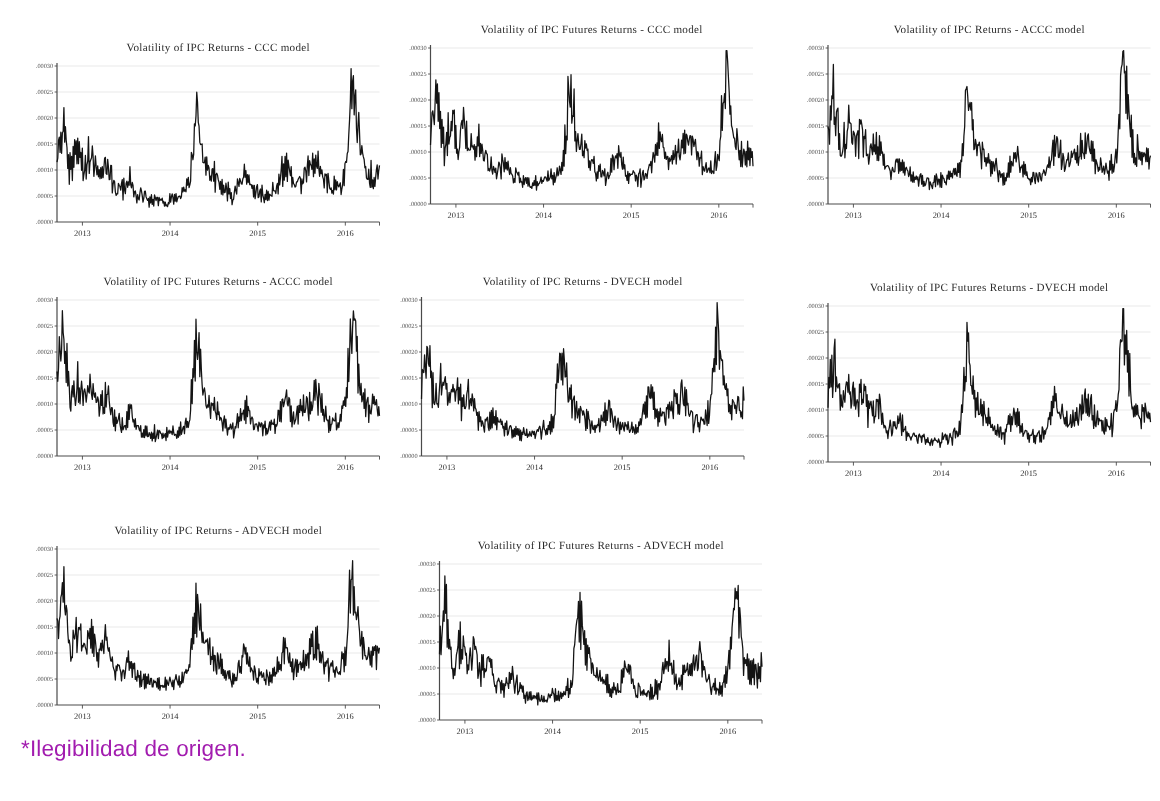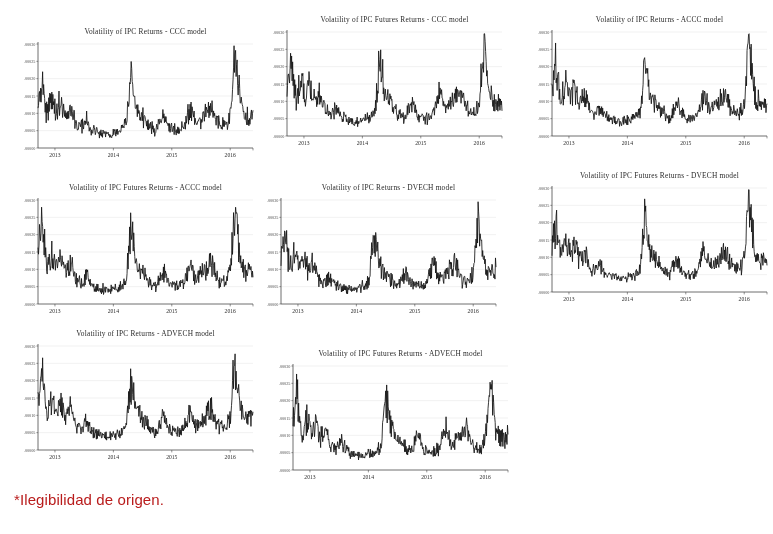--- a/index.html
+++ b/index.html
@@ -1,21 +1,21 @@
 <!DOCTYPE html>
 <html><head>
 <meta charset="utf-8">
 <style>
   html,body{margin:0;padding:0;background:#ffffff;}
   .canvas{position:relative;width:773px;height:534px;background:#ffffff;overflow:hidden;
           font-family:"Liberation Serif", serif;}
   .chart-cell{position:absolute;width:250px;height:158px;}
   .chart-cell svg{display:block;}
   .footnote{position:absolute;left:14px;top:491px;font-family:"Liberation Sans", sans-serif;
-            font-size:15px;color:#b91c1c;letter-spacing:0.1px;}
+            font-size:15px;color:#a21caf;letter-spacing:0.1px;}
 </style>
 </head>
 <body>
 
 <div class="canvas">
   <div id="grid">
       <div class="chart-cell" style="left: 10px; top: 8px; margin-top: 12px;">
         <svg width="250" height="158" viewBox="0 0 250 158">
           <text x="135.5" y="14" text-anchor="middle" font-size="7.4" font-family="&quot;Liberation Serif&quot;, serif" fill="#2a2a2a" letter-spacing="0.2">Volatility of IPC Returns - CCC model</text>
           <line x1="26.4" y1="128" x2="28" y2="128" stroke="#4a4a4a" stroke-width="0.6"></line>
@@ -193,21 +193,21 @@
           <text x="44.94293478260627" y="137" text-anchor="middle" font-size="5.6" font-family="&quot;Liberation Serif&quot;, serif" fill="#2a2a2a">2013</text>
           <line x1="103.36684782608353" y1="128" x2="103.36684782608353" y2="130.4" stroke="#4a4a4a" stroke-width="0.6"></line>
           <text x="103.36684782608353" y="137" text-anchor="middle" font-size="5.6" font-family="&quot;Liberation Serif&quot;, serif" fill="#2a2a2a">2014</text>
           <line x1="161.79076086956078" y1="128" x2="161.79076086956078" y2="130.4" stroke="#4a4a4a" stroke-width="0.6"></line>
           <text x="161.79076086956078" y="137" text-anchor="middle" font-size="5.6" font-family="&quot;Liberation Serif&quot;, serif" fill="#2a2a2a">2015</text>
           <line x1="220.214673913038" y1="128" x2="220.214673913038" y2="130.4" stroke="#4a4a4a" stroke-width="0.6"></line>
           <text x="220.214673913038" y="137" text-anchor="middle" font-size="5.6" font-family="&quot;Liberation Serif&quot;, serif" fill="#2a2a2a">2016</text>
           <path d="M28.00 89.93 L28.51 70.29 L29.02 71.54 L29.54 72.36 L30.05 60.57 L30.56 68.39 L31.07 76.10 L31.58 54.86 L32.10 56.19 L32.61 66.15 L33.12 68.19 L33.63 54.41 L34.14 75.67 L34.65 71.49 L35.17 95.76 L35.68 72.48 L36.19 92.64 L36.70 93.64 L37.21 91.04 L37.73 79.55 L38.24 93.31 L38.75 93.10 L39.26 95.56 L39.77 86.06 L40.29 78.40 L40.80 66.28 L41.31 87.27 L41.82 81.75 L42.33 78.84 L42.85 80.94 L43.36 77.35 L43.87 75.11 L44.38 83.37 L44.89 79.53 L45.40 94.11 L45.92 91.24 L46.43 85.51 L46.94 92.48 L47.45 86.17 L47.96 83.67 L48.48 85.27 L48.99 80.23 L49.50 85.20 L50.01 83.27 L50.52 91.41 L51.04 84.85 L51.55 83.29 L52.06 75.87 L52.57 93.23 L53.08 82.33 L53.60 90.74 L54.11 80.17 L54.62 104.42 L55.13 89.15 L55.64 94.87 L56.15 87.22 L56.67 96.31 L57.18 96.47 L57.69 94.43 L58.20 86.51 L58.71 83.92 L59.23 76.85 L59.74 96.66 L60.25 91.94 L60.76 89.71 L61.27 94.43 L61.79 86.64 L62.30 90.18 L62.81 97.97 L63.32 89.78 L63.83 95.94 L64.35 96.93 L64.86 100.91 L65.37 98.87 L65.88 110.89 L66.39 98.39 L66.90 105.08 L67.42 101.94 L67.93 108.07 L68.44 104.52 L68.95 105.96 L69.46 109.02 L69.98 112.05 L70.49 103.48 L71.00 104.64 L71.51 102.92 L72.02 102.14 L72.54 109.09 L73.05 111.06 L73.56 98.82 L74.07 109.96 L74.58 97.58 L75.10 109.17 L75.61 95.91 L76.12 106.07 L76.63 101.79 L77.14 107.18 L77.65 97.76 L78.17 110.47 L78.68 102.46 L79.19 104.92 L79.70 105.47 L80.21 105.24 L80.73 103.46 L81.24 107.00 L81.75 104.69 L82.26 109.36 L82.77 108.31 L83.29 114.60 L83.80 106.06 L84.31 110.24 L84.82 104.64 L85.33 114.09 L85.85 113.17 L86.36 110.26 L86.87 108.17 L87.38 107.74 L87.89 108.95 L88.40 115.98 L88.92 110.59 L89.43 115.25 L89.94 109.69 L90.45 114.96 L90.96 108.29 L91.48 113.80 L91.99 109.81 L92.50 114.08 L93.01 109.84 L93.52 117.53 L94.04 110.82 L94.55 117.86 L95.06 112.12 L95.57 113.58 L96.08 109.06 L96.60 112.44 L97.11 114.26 L97.62 114.32 L98.13 110.10 L98.64 115.61 L99.15 113.37 L99.67 114.72 L100.18 111.72 L100.69 113.93 L101.20 114.86 L101.71 111.40 L102.23 111.60 L102.74 113.70 L103.25 111.66 L103.76 116.34 L104.27 113.54 L104.79 111.56 L105.30 110.41 L105.81 111.53 L106.32 109.16 L106.83 108.17 L107.35 110.44 L107.86 116.82 L108.37 111.95 L108.88 108.33 L109.39 104.22 L109.90 110.49 L110.42 110.71 L110.93 113.88 L111.44 109.81 L111.95 113.51 L112.46 107.63 L112.98 110.44 L113.49 105.06 L114.00 113.33 L114.51 100.21 L115.02 111.84 L115.54 101.67 L116.05 109.25 L116.56 101.06 L117.07 100.19 L117.58 80.12 L118.10 82.82 L118.61 66.60 L119.12 79.05 L119.63 71.75 L120.14 59.37 L120.65 60.00 L121.17 77.26 L121.68 59.41 L122.19 80.63 L122.70 56.48 L123.21 63.68 L123.73 75.39 L124.24 74.94 L124.75 65.96 L125.26 81.48 L125.77 92.06 L126.29 91.30 L126.80 82.58 L127.31 90.15 L127.82 80.63 L128.33 102.64 L128.85 91.09 L129.36 89.59 L129.87 87.99 L130.38 104.00 L130.89 97.44 L131.40 91.56 L131.92 102.67 L132.43 99.79 L132.94 96.39 L133.45 105.82 L133.96 94.99 L134.48 96.99 L134.99 97.84 L135.50 100.80 L136.01 97.96 L136.52 100.14 L137.04 103.98 L137.55 110.93 L138.06 96.99 L138.57 109.58 L139.08 98.21 L139.60 102.93 L140.11 104.43 L140.62 112.75 L141.13 107.34 L141.64 104.66 L142.15 109.92 L142.67 110.34 L143.18 107.54 L143.69 112.21 L144.20 107.56 L144.71 109.24 L145.23 107.07 L145.74 107.70 L146.25 103.01 L146.76 111.86 L147.27 108.17 L147.79 100.77 L148.30 104.33 L148.81 104.61 L149.32 98.60 L149.83 105.52 L150.35 92.55 L150.86 107.68 L151.37 97.38 L151.88 104.22 L152.39 97.61 L152.90 90.68 L153.42 91.47 L153.93 105.40 L154.44 96.36 L154.95 98.54 L155.46 103.36 L155.98 108.79 L156.49 103.93 L157.00 101.43 L157.51 105.51 L158.02 110.99 L158.54 107.58 L159.05 102.77 L159.56 106.65 L160.07 113.25 L160.58 105.40 L161.10 110.35 L161.61 108.08 L162.12 105.78 L162.63 109.53 L163.14 111.43 L163.65 105.60 L164.17 107.89 L164.68 107.31 L165.19 110.36 L165.70 105.02 L166.21 109.68 L166.73 112.28 L167.24 111.12 L167.75 109.66 L168.26 105.39 L168.77 112.26 L169.29 108.67 L169.80 110.83 L170.31 113.34 L170.82 107.04 L171.33 112.77 L171.85 109.16 L172.36 112.06 L172.87 105.27 L173.38 107.69 L173.89 103.06 L174.40 107.19 L174.92 102.71 L175.43 98.15 L175.94 93.50 L176.45 100.07 L176.96 92.00 L177.48 102.76 L177.99 87.91 L178.50 102.13 L179.01 81.86 L179.52 82.07 L180.04 88.67 L180.55 89.64 L181.06 80.46 L181.57 89.29 L182.08 81.95 L182.60 96.98 L183.11 85.46 L183.62 103.14 L184.13 96.64 L184.64 102.07 L185.15 96.80 L185.67 108.10 L186.18 98.49 L186.69 105.20 L187.20 96.06 L187.71 101.20 L188.23 101.17 L188.74 98.64 L189.25 99.29 L189.76 98.75 L190.27 105.01 L190.79 107.49 L191.30 95.80 L191.81 96.63 L192.32 93.59 L192.83 102.72 L193.35 92.15 L193.86 96.79 L194.37 97.99 L194.88 91.65 L195.39 98.35 L195.90 103.06 L196.42 83.81 L196.93 88.00 L197.44 86.09 L197.95 93.07 L198.46 86.43 L198.98 100.01 L199.49 93.53 L200.00 100.17 L200.51 91.46 L201.02 79.97 L201.54 77.21 L202.05 86.09 L202.56 93.17 L203.07 94.51 L203.58 82.16 L204.10 101.08 L204.61 83.81 L205.12 93.95 L205.63 92.87 L206.14 99.98 L206.65 101.57 L207.17 99.94 L207.68 97.74 L208.19 98.25 L208.70 98.89 L209.21 112.40 L209.73 108.35 L210.24 104.94 L210.75 101.21 L211.26 100.36 L211.77 100.36 L212.29 108.51 L212.80 105.80 L213.31 111.83 L213.82 106.07 L214.33 102.05 L214.85 103.24 L215.36 104.42 L215.87 103.45 L216.38 106.74 L216.89 106.69 L217.40 97.20 L217.92 102.42 L218.43 107.68 L218.94 91.15 L219.45 106.30 L219.96 101.27 L220.48 91.52 L220.99 87.22 L221.50 86.56 L222.01 69.65 L222.52 71.88 L223.04 63.04 L223.55 71.78 L224.06 42.08 L224.57 67.04 L225.08 25.73 L225.60 35.92 L226.11 45.09 L226.62 70.21 L227.13 57.75 L227.64 62.45 L228.15 64.47 L228.67 63.95 L229.18 80.58 L229.69 74.57 L230.20 82.51 L230.71 83.59 L231.23 79.80 L231.74 87.82 L232.25 83.21 L232.76 98.51 L233.27 93.64 L233.79 99.66 L234.30 94.19 L234.81 103.86 L235.32 90.41 L235.83 91.54 L236.35 92.33 L236.86 96.35 L237.37 94.15 L237.88 99.61 L238.39 94.49 L238.90 88.22 L239.42 88.81 L239.93 97.58 L240.44 97.76 L240.95 101.99 L241.46 98.58 L241.98 103.12 L242.49 81.92 L243.00 91.09" fill="none" stroke="#141414" stroke-width="0.85" stroke-linejoin="round"></path>
         </svg>
       </div>
-      <div class="chart-cell" style="left: 524px; top: 164px;">
+      <div class="chart-cell" style="left: 524px; top: 180px;">
         <svg width="250" height="158" viewBox="0 0 250 158">
           <text x="135.5" y="14" text-anchor="middle" font-size="7.4" font-family="&quot;Liberation Serif&quot;, serif" fill="#2a2a2a" letter-spacing="0.2">Volatility of IPC Futures Returns - DVECH model</text>
           <line x1="26.4" y1="128" x2="28" y2="128" stroke="#4a4a4a" stroke-width="0.6"></line>
           <text x="25.4" y="129.6" text-anchor="end" font-size="4.2" font-family="&quot;Liberation Serif&quot;, serif" fill="#2a2a2a" opacity="0.85">.00000</text>
           <line x1="28" y1="110.66666666666667" x2="243" y2="110.66666666666667" stroke="#e2e2e2" stroke-width="0.5"></line>
           <line x1="26.4" y1="110.66666666666667" x2="28" y2="110.66666666666667" stroke="#4a4a4a" stroke-width="0.6"></line>
           <text x="25.4" y="112.26666666666667" text-anchor="end" font-size="4.2" font-family="&quot;Liberation Serif&quot;, serif" fill="#2a2a2a" opacity="0.85">.00005</text>
           <line x1="28" y1="93.33333333333334" x2="243" y2="93.33333333333334" stroke="#e2e2e2" stroke-width="0.5"></line>
           <line x1="26.4" y1="93.33333333333334" x2="28" y2="93.33333333333334" stroke="#4a4a4a" stroke-width="0.6"></line>
           <text x="25.4" y="94.93333333333334" text-anchor="end" font-size="4.2" font-family="&quot;Liberation Serif&quot;, serif" fill="#2a2a2a" opacity="0.85">.00010</text>
@@ -230,21 +230,21 @@
           <text x="44.94293478260627" y="137" text-anchor="middle" font-size="5.6" font-family="&quot;Liberation Serif&quot;, serif" fill="#2a2a2a">2013</text>
           <line x1="103.36684782608353" y1="128" x2="103.36684782608353" y2="130.4" stroke="#4a4a4a" stroke-width="0.6"></line>
           <text x="103.36684782608353" y="137" text-anchor="middle" font-size="5.6" font-family="&quot;Liberation Serif&quot;, serif" fill="#2a2a2a">2014</text>
           <line x1="161.79076086956078" y1="128" x2="161.79076086956078" y2="130.4" stroke="#4a4a4a" stroke-width="0.6"></line>
           <text x="161.79076086956078" y="137" text-anchor="middle" font-size="5.6" font-family="&quot;Liberation Serif&quot;, serif" fill="#2a2a2a">2015</text>
           <line x1="220.214673913038" y1="128" x2="220.214673913038" y2="130.4" stroke="#4a4a4a" stroke-width="0.6"></line>
           <text x="220.214673913038" y="137" text-anchor="middle" font-size="5.6" font-family="&quot;Liberation Serif&quot;, serif" fill="#2a2a2a">2016</text>
           <path d="M28.00 91.80 L28.51 71.64 L29.02 78.51 L29.54 59.53 L30.05 77.94 L30.56 56.79 L31.07 84.99 L31.58 74.26 L32.10 52.15 L32.61 46.12 L33.12 81.06 L33.63 71.24 L34.14 77.60 L34.65 78.66 L35.17 76.32 L35.68 75.83 L36.19 93.47 L36.70 83.19 L37.21 90.40 L37.73 91.46 L38.24 80.49 L38.75 85.57 L39.26 88.16 L39.77 78.24 L40.29 74.54 L40.80 75.09 L41.31 81.54 L41.82 69.67 L42.33 82.69 L42.85 81.31 L43.36 92.07 L43.87 89.08 L44.38 78.20 L44.89 74.69 L45.40 90.57 L45.92 78.82 L46.43 92.82 L46.94 88.52 L47.45 86.43 L47.96 88.56 L48.48 97.70 L48.99 76.12 L49.50 81.55 L50.01 72.86 L50.52 89.61 L51.04 86.26 L51.55 88.49 L52.06 76.13 L52.57 80.38 L53.08 77.62 L53.60 90.86 L54.11 83.13 L54.62 104.91 L55.13 87.22 L55.64 92.21 L56.15 89.12 L56.67 87.51 L57.18 92.41 L57.69 97.19 L58.20 87.33 L58.71 101.94 L59.23 97.60 L59.74 97.74 L60.25 86.22 L60.76 87.60 L61.27 86.35 L61.79 99.14 L62.30 82.74 L62.81 86.29 L63.32 94.62 L63.83 102.94 L64.35 95.43 L64.86 101.79 L65.37 105.26 L65.88 103.66 L66.39 104.71 L66.90 108.50 L67.42 107.17 L67.93 112.33 L68.44 106.85 L68.95 104.66 L69.46 100.03 L69.98 104.35 L70.49 110.58 L71.00 108.57 L71.51 101.09 L72.02 103.90 L72.54 101.02 L73.05 105.09 L73.56 106.00 L74.07 104.44 L74.58 97.32 L75.10 102.33 L75.61 100.25 L76.12 95.46 L76.63 101.80 L77.14 110.24 L77.65 96.66 L78.17 107.77 L78.68 106.66 L79.19 106.04 L79.70 104.20 L80.21 113.59 L80.73 107.93 L81.24 110.69 L81.75 108.93 L82.26 110.83 L82.77 111.50 L83.29 113.39 L83.80 111.47 L84.31 110.67 L84.82 109.08 L85.33 108.70 L85.85 110.46 L86.36 110.96 L86.87 110.28 L87.38 113.79 L87.89 115.60 L88.40 110.37 L88.92 109.34 L89.43 111.33 L89.94 110.81 L90.45 114.84 L90.96 110.19 L91.48 111.12 L91.99 109.47 L92.50 112.64 L93.01 116.17 L93.52 112.88 L94.04 114.92 L94.55 111.74 L95.06 115.01 L95.57 115.06 L96.08 117.07 L96.60 113.86 L97.11 112.63 L97.62 116.83 L98.13 113.73 L98.64 113.67 L99.15 111.94 L99.67 113.45 L100.18 113.63 L100.69 114.25 L101.20 115.00 L101.71 112.64 L102.23 114.11 L102.74 118.27 L103.25 114.90 L103.76 115.15 L104.27 108.59 L104.79 112.88 L105.30 111.28 L105.81 110.15 L106.32 109.40 L106.83 113.20 L107.35 110.11 L107.86 116.18 L108.37 114.83 L108.88 110.97 L109.39 108.99 L109.90 111.31 L110.42 111.92 L110.93 116.79 L111.44 108.32 L111.95 106.40 L112.46 105.44 L112.98 111.97 L113.49 107.36 L114.00 107.84 L114.51 111.11 L115.02 110.20 L115.54 100.69 L116.05 109.62 L116.56 100.66 L117.07 89.97 L117.58 94.90 L118.10 83.44 L118.61 64.87 L119.12 80.64 L119.63 71.08 L120.14 74.40 L120.65 34.89 L121.17 47.39 L121.68 41.92 L122.19 61.53 L122.70 63.57 L123.21 76.92 L123.73 77.20 L124.24 82.76 L124.75 70.65 L125.26 85.89 L125.77 80.32 L126.29 98.09 L126.80 85.20 L127.31 93.44 L127.82 81.51 L128.33 96.40 L128.85 96.32 L129.36 95.72 L129.87 86.09 L130.38 97.22 L130.89 89.83 L131.40 103.71 L131.92 87.61 L132.43 95.60 L132.94 97.17 L133.45 101.88 L133.96 98.39 L134.48 103.67 L134.99 92.02 L135.50 102.48 L136.01 98.10 L136.52 104.97 L137.04 104.85 L137.55 102.94 L138.06 107.10 L138.57 105.83 L139.08 103.97 L139.60 109.63 L140.11 106.86 L140.62 110.34 L141.13 102.92 L141.64 107.64 L142.15 111.40 L142.67 104.92 L143.18 104.63 L143.69 112.75 L144.20 108.50 L144.71 109.23 L145.23 108.31 L145.74 116.14 L146.25 106.08 L146.76 107.85 L147.27 102.94 L147.79 102.98 L148.30 97.14 L148.81 102.82 L149.32 95.99 L149.83 107.61 L150.35 97.62 L150.86 103.17 L151.37 97.80 L151.88 92.15 L152.39 95.57 L152.90 103.02 L153.42 94.75 L153.93 104.53 L154.44 92.41 L154.95 103.65 L155.46 94.54 L155.98 108.67 L156.49 103.87 L157.00 107.88 L157.51 102.44 L158.02 110.96 L158.54 109.19 L159.05 108.37 L159.56 106.88 L160.07 107.16 L160.58 107.43 L161.10 112.61 L161.61 108.83 L162.12 114.84 L162.63 110.10 L163.14 110.17 L163.65 110.22 L164.17 108.73 L164.68 106.28 L165.19 114.84 L165.70 110.30 L166.21 115.81 L166.73 110.22 L167.24 110.82 L167.75 108.65 L168.26 108.46 L168.77 107.18 L169.29 114.66 L169.80 110.03 L170.31 114.68 L170.82 104.54 L171.33 106.07 L171.85 112.68 L172.36 107.15 L172.87 109.44 L173.38 106.35 L173.89 105.84 L174.40 104.26 L174.92 98.51 L175.43 99.51 L175.94 94.92 L176.45 103.09 L176.96 87.58 L177.48 97.18 L177.99 84.06 L178.50 91.75 L179.01 77.57 L179.52 87.26 L180.04 82.40 L180.55 91.77 L181.06 95.30 L181.57 95.39 L182.08 94.73 L182.60 96.96 L183.11 99.13 L183.62 94.12 L184.13 89.35 L184.64 96.12 L185.15 98.90 L185.67 102.56 L186.18 98.21 L186.69 103.91 L187.20 94.11 L187.71 104.70 L188.23 103.82 L188.74 103.08 L189.25 102.20 L189.76 96.50 L190.27 104.96 L190.79 103.75 L191.30 93.48 L191.81 101.51 L192.32 104.03 L192.83 94.93 L193.35 100.28 L193.86 91.70 L194.37 100.89 L194.88 103.39 L195.39 96.95 L195.90 89.35 L196.42 90.64 L196.93 100.03 L197.44 83.25 L197.95 95.93 L198.46 94.52 L198.98 83.43 L199.49 79.31 L200.00 95.39 L200.51 85.97 L201.02 96.83 L201.54 82.77 L202.05 97.79 L202.56 95.32 L203.07 85.80 L203.58 83.02 L204.10 99.97 L204.61 97.16 L205.12 105.62 L205.63 89.91 L206.14 103.66 L206.65 104.47 L207.17 98.68 L207.68 93.92 L208.19 103.10 L208.70 99.00 L209.21 100.57 L209.73 100.29 L210.24 100.09 L210.75 107.25 L211.26 100.39 L211.77 108.05 L212.29 109.41 L212.80 98.38 L213.31 107.41 L213.82 99.67 L214.33 103.43 L214.85 104.49 L215.36 104.33 L215.87 106.46 L216.38 103.70 L216.89 95.63 L217.40 111.15 L217.92 105.45 L218.43 95.19 L218.94 93.10 L219.45 93.35 L219.96 87.16 L220.48 94.24 L220.99 89.46 L221.50 82.89 L222.01 79.76 L222.52 52.55 L223.04 46.48 L223.55 47.84 L224.06 47.38 L224.57 25.73 L225.08 25.73 L225.60 63.32 L226.11 43.34 L226.62 56.08 L227.13 40.30 L227.64 68.00 L228.15 53.76 L228.67 84.06 L229.18 55.64 L229.69 80.38 L230.20 87.69 L230.71 92.56 L231.23 91.42 L231.74 97.94 L232.25 90.64 L232.76 97.52 L233.27 89.22 L233.79 96.52 L234.30 90.23 L234.81 96.60 L235.32 97.71 L235.83 98.94 L236.35 99.38 L236.86 105.74 L237.37 89.76 L237.88 94.06 L238.39 91.69 L238.90 101.40 L239.42 88.76 L239.93 92.45 L240.44 97.30 L240.95 98.62 L241.46 94.58 L241.98 99.04 L242.49 95.41 L243.00 101.40" fill="none" stroke="#141414" stroke-width="0.85" stroke-linejoin="round"></path>
         </svg>
       </div>
-      <div class="chart-cell" style="left: 10px; top: 322px;">
+      <div class="chart-cell" style="left: 10px; top: 342px;">
         <svg width="250" height="158" viewBox="0 0 250 158">
           <text x="135.5" y="14" text-anchor="middle" font-size="7.4" font-family="&quot;Liberation Serif&quot;, serif" fill="#2a2a2a" letter-spacing="0.2">Volatility of IPC Returns - ADVECH model</text>
           <line x1="26.4" y1="128" x2="28" y2="128" stroke="#4a4a4a" stroke-width="0.6"></line>
           <text x="25.4" y="129.6" text-anchor="end" font-size="4.2" font-family="&quot;Liberation Serif&quot;, serif" fill="#2a2a2a" opacity="0.85">.00000</text>
           <line x1="28" y1="110.66666666666667" x2="243" y2="110.66666666666667" stroke="#e2e2e2" stroke-width="0.5"></line>
           <line x1="26.4" y1="110.66666666666667" x2="28" y2="110.66666666666667" stroke="#4a4a4a" stroke-width="0.6"></line>
           <text x="25.4" y="112.26666666666667" text-anchor="end" font-size="4.2" font-family="&quot;Liberation Serif&quot;, serif" fill="#2a2a2a" opacity="0.85">.00005</text>
           <line x1="28" y1="93.33333333333334" x2="243" y2="93.33333333333334" stroke="#e2e2e2" stroke-width="0.5"></line>
           <line x1="26.4" y1="93.33333333333334" x2="28" y2="93.33333333333334" stroke="#4a4a4a" stroke-width="0.6"></line>
           <text x="25.4" y="94.93333333333334" text-anchor="end" font-size="4.2" font-family="&quot;Liberation Serif&quot;, serif" fill="#2a2a2a" opacity="0.85">.00010</text>
@@ -267,21 +267,21 @@
           <text x="44.94293478260627" y="137" text-anchor="middle" font-size="5.6" font-family="&quot;Liberation Serif&quot;, serif" fill="#2a2a2a">2013</text>
           <line x1="103.36684782608353" y1="128" x2="103.36684782608353" y2="130.4" stroke="#4a4a4a" stroke-width="0.6"></line>
           <text x="103.36684782608353" y="137" text-anchor="middle" font-size="5.6" font-family="&quot;Liberation Serif&quot;, serif" fill="#2a2a2a">2014</text>
           <line x1="161.79076086956078" y1="128" x2="161.79076086956078" y2="130.4" stroke="#4a4a4a" stroke-width="0.6"></line>
           <text x="161.79076086956078" y="137" text-anchor="middle" font-size="5.6" font-family="&quot;Liberation Serif&quot;, serif" fill="#2a2a2a">2015</text>
           <line x1="220.214673913038" y1="128" x2="220.214673913038" y2="130.4" stroke="#4a4a4a" stroke-width="0.6"></line>
           <text x="220.214673913038" y="137" text-anchor="middle" font-size="5.6" font-family="&quot;Liberation Serif&quot;, serif" fill="#2a2a2a">2016</text>
           <path d="M28.00 70.26 L28.51 72.28 L29.02 83.66 L29.54 71.50 L30.05 68.72 L30.56 56.26 L31.07 54.02 L31.58 46.47 L32.10 59.45 L32.61 35.79 L33.12 63.05 L33.63 67.95 L34.14 61.61 L34.65 64.89 L35.17 79.19 L35.68 86.52 L36.19 84.69 L36.70 88.76 L37.21 98.80 L37.73 96.01 L38.24 96.38 L38.75 78.17 L39.26 82.53 L39.77 84.00 L40.29 80.00 L40.80 69.57 L41.31 93.01 L41.82 83.88 L42.33 76.41 L42.85 76.37 L43.36 77.87 L43.87 73.90 L44.38 91.96 L44.89 88.22 L45.40 89.26 L45.92 86.84 L46.43 87.33 L46.94 89.88 L47.45 91.41 L47.96 94.05 L48.48 78.40 L48.99 80.53 L49.50 83.76 L50.01 76.91 L50.52 90.08 L51.04 70.98 L51.55 93.35 L52.06 75.52 L52.57 95.60 L53.08 80.84 L53.60 85.06 L54.11 90.75 L54.62 98.61 L55.13 93.05 L55.64 102.79 L56.15 90.69 L56.67 91.47 L57.18 86.71 L57.69 91.81 L58.20 84.78 L58.71 89.49 L59.23 93.68 L59.74 82.59 L60.25 74.44 L60.76 84.74 L61.27 82.73 L61.79 89.68 L62.30 92.07 L62.81 89.82 L63.32 95.08 L63.83 98.61 L64.35 98.71 L64.86 95.89 L65.37 102.20 L65.88 103.99 L66.39 105.62 L66.90 111.34 L67.42 101.98 L67.93 105.07 L68.44 100.96 L68.95 101.78 L69.46 101.49 L69.98 104.00 L70.49 105.82 L71.00 111.95 L71.51 106.31 L72.02 104.64 L72.54 105.05 L73.05 110.23 L73.56 106.26 L74.07 100.59 L74.58 96.50 L75.10 99.46 L75.61 91.85 L76.12 104.86 L76.63 99.04 L77.14 103.43 L77.65 99.07 L78.17 109.60 L78.68 100.24 L79.19 103.78 L79.70 100.08 L80.21 110.99 L80.73 109.32 L81.24 112.06 L81.75 105.00 L82.26 109.38 L82.77 108.42 L83.29 116.15 L83.80 105.41 L84.31 115.64 L84.82 111.30 L85.33 111.02 L85.85 107.47 L86.36 117.21 L86.87 107.25 L87.38 116.58 L87.89 109.06 L88.40 113.73 L88.92 107.36 L89.43 114.04 L89.94 114.28 L90.45 110.26 L90.96 110.25 L91.48 115.90 L91.99 115.95 L92.50 111.40 L93.01 113.07 L93.52 112.14 L94.04 113.14 L94.55 116.10 L95.06 110.24 L95.57 117.22 L96.08 109.75 L96.60 118.16 L97.11 115.01 L97.62 115.46 L98.13 114.88 L98.64 116.24 L99.15 115.14 L99.67 116.07 L100.18 109.49 L100.69 118.09 L101.20 111.24 L101.71 113.39 L102.23 114.89 L102.74 112.12 L103.25 109.41 L103.76 111.91 L104.27 113.39 L104.79 115.70 L105.30 111.46 L105.81 117.71 L106.32 111.71 L106.83 110.63 L107.35 107.73 L107.86 111.20 L108.37 112.81 L108.88 114.69 L109.39 108.67 L109.90 116.12 L110.42 112.41 L110.93 113.83 L111.44 106.12 L111.95 113.09 L112.46 109.91 L112.98 106.07 L113.49 106.47 L114.00 104.24 L114.51 106.95 L115.02 104.83 L115.54 105.17 L116.05 101.16 L116.56 102.80 L117.07 90.72 L117.58 83.80 L118.10 90.99 L118.61 69.42 L119.12 87.16 L119.63 66.83 L120.14 80.31 L120.65 46.72 L121.17 82.68 L121.68 54.26 L122.19 60.97 L122.70 72.48 L123.21 78.05 L123.73 60.54 L124.24 78.10 L124.75 86.39 L125.26 79.49 L125.77 86.65 L126.29 86.78 L126.80 86.20 L127.31 84.72 L127.82 85.81 L128.33 83.93 L128.85 94.41 L129.36 88.12 L129.87 83.18 L130.38 100.92 L130.89 95.70 L131.40 97.57 L131.92 89.23 L132.43 105.25 L132.94 94.92 L133.45 95.24 L133.96 104.70 L134.48 107.38 L134.99 93.21 L135.50 95.48 L136.01 103.94 L136.52 102.03 L137.04 93.91 L137.55 107.15 L138.06 97.36 L138.57 108.31 L139.08 104.48 L139.60 110.08 L140.11 105.04 L140.62 111.48 L141.13 108.52 L141.64 105.84 L142.15 105.36 L142.67 110.42 L143.18 105.01 L143.69 110.79 L144.20 112.73 L144.71 115.99 L145.23 106.82 L145.74 114.04 L146.25 107.35 L146.76 111.86 L147.27 109.71 L147.79 111.78 L148.30 107.32 L148.81 100.24 L149.32 98.27 L149.83 106.36 L150.35 102.41 L150.86 106.94 L151.37 95.03 L151.88 96.02 L152.39 87.28 L152.90 89.47 L153.42 93.97 L153.93 89.61 L154.44 100.58 L154.95 93.33 L155.46 100.63 L155.98 102.21 L156.49 95.99 L157.00 105.91 L157.51 103.30 L158.02 104.53 L158.54 105.63 L159.05 111.34 L159.56 102.00 L160.07 104.05 L160.58 109.26 L161.10 112.83 L161.61 110.27 L162.12 113.83 L162.63 103.83 L163.14 108.57 L163.65 106.82 L164.17 105.78 L164.68 109.66 L165.19 108.83 L165.70 106.54 L166.21 111.55 L166.73 110.89 L167.24 114.40 L167.75 104.61 L168.26 108.03 L168.77 109.85 L169.29 114.94 L169.80 106.12 L170.31 112.52 L170.82 107.90 L171.33 113.21 L171.85 103.52 L172.36 108.65 L172.87 102.81 L173.38 108.86 L173.89 106.32 L174.40 107.18 L174.92 95.94 L175.43 105.90 L175.94 99.24 L176.45 104.22 L176.96 101.04 L177.48 105.15 L177.99 93.37 L178.50 92.62 L179.01 82.97 L179.52 100.55 L180.04 83.49 L180.55 89.97 L181.06 89.80 L181.57 89.91 L182.08 97.36 L182.60 99.84 L183.11 93.30 L183.62 102.22 L184.13 99.18 L184.64 105.90 L185.15 97.22 L185.67 111.13 L186.18 105.03 L186.69 100.56 L187.20 97.48 L187.71 108.98 L188.23 97.99 L188.74 106.19 L189.25 100.86 L189.76 100.76 L190.27 99.08 L190.79 104.40 L191.30 100.00 L191.81 103.05 L192.32 91.55 L192.83 105.15 L193.35 101.80 L193.86 94.19 L194.37 101.70 L194.88 94.41 L195.39 93.34 L195.90 103.39 L196.42 83.84 L196.93 93.92 L197.44 80.62 L197.95 88.97 L198.46 78.77 L198.98 97.80 L199.49 94.44 L200.00 96.64 L200.51 76.33 L201.02 97.95 L201.54 75.38 L202.05 90.55 L202.56 87.49 L203.07 99.51 L203.58 92.65 L204.10 99.94 L204.61 94.57 L205.12 92.36 L205.63 100.70 L206.14 107.28 L206.65 99.38 L207.17 102.16 L207.68 98.61 L208.19 99.95 L208.70 96.92 L209.21 112.17 L209.73 103.57 L210.24 101.54 L210.75 99.90 L211.26 102.03 L211.77 98.51 L212.29 106.10 L212.80 104.68 L213.31 109.40 L213.82 103.52 L214.33 102.50 L214.85 105.90 L215.36 106.78 L215.87 107.32 L216.38 105.72 L216.89 107.69 L217.40 101.13 L217.92 92.53 L218.43 97.09 L218.94 93.80 L219.45 105.84 L219.96 89.46 L220.48 101.70 L220.99 91.39 L221.50 83.61 L222.01 76.01 L222.52 58.52 L223.04 38.09 L223.55 66.71 L224.06 44.62 L224.57 43.97 L225.08 31.84 L225.60 68.03 L226.11 49.10 L226.62 66.51 L227.13 66.09 L227.64 71.10 L228.15 68.01 L228.67 62.36 L229.18 73.53 L229.69 78.94 L230.20 88.66 L230.71 87.11 L231.23 78.89 L231.74 97.40 L232.25 82.93 L232.76 87.86 L233.27 95.12 L233.79 95.09 L234.30 97.73 L234.81 97.29 L235.32 94.89 L235.83 89.61 L236.35 95.12 L236.86 101.39 L237.37 92.06 L237.88 102.57 L238.39 89.25 L238.90 94.80 L239.42 89.13 L239.93 91.59 L240.44 88.19 L240.95 104.39 L241.46 88.77 L241.98 90.34 L242.49 93.38 L243.00 89.83" fill="none" stroke="#141414" stroke-width="0.85" stroke-linejoin="round"></path>
         </svg>
       </div>
-      <div class="chart-cell" style="left: 265px; top: 342px; text-align: right;">
+      <div class="chart-cell" style="left: 265px; top: 352px; text-align: right;">
         <svg width="250" height="158" viewBox="0 0 250 158">
           <text x="135.5" y="14" text-anchor="middle" font-size="7.4" font-family="&quot;Liberation Serif&quot;, serif" fill="#2a2a2a" letter-spacing="0.2">Volatility of IPC Futures Returns - ADVECH model</text>
           <line x1="26.4" y1="128" x2="28" y2="128" stroke="#4a4a4a" stroke-width="0.6"></line>
           <text x="25.4" y="129.6" text-anchor="end" font-size="4.2" font-family="&quot;Liberation Serif&quot;, serif" fill="#2a2a2a" opacity="0.85">.00000</text>
           <line x1="28" y1="110.66666666666667" x2="243" y2="110.66666666666667" stroke="#e2e2e2" stroke-width="0.5"></line>
           <line x1="26.4" y1="110.66666666666667" x2="28" y2="110.66666666666667" stroke="#4a4a4a" stroke-width="0.6"></line>
           <text x="25.4" y="112.26666666666667" text-anchor="end" font-size="4.2" font-family="&quot;Liberation Serif&quot;, serif" fill="#2a2a2a" opacity="0.85">.00005</text>
           <line x1="28" y1="93.33333333333334" x2="243" y2="93.33333333333334" stroke="#e2e2e2" stroke-width="0.5"></line>
           <line x1="26.4" y1="93.33333333333334" x2="28" y2="93.33333333333334" stroke="#4a4a4a" stroke-width="0.6"></line>
           <text x="25.4" y="94.93333333333334" text-anchor="end" font-size="4.2" font-family="&quot;Liberation Serif&quot;, serif" fill="#2a2a2a" opacity="0.85">.00010</text>

